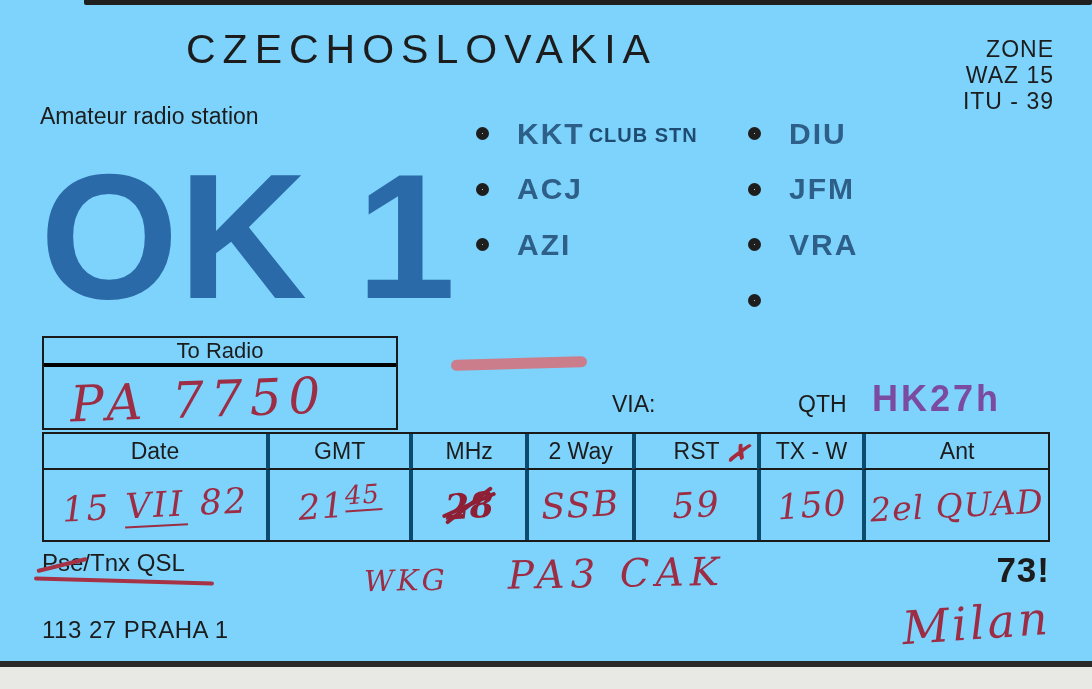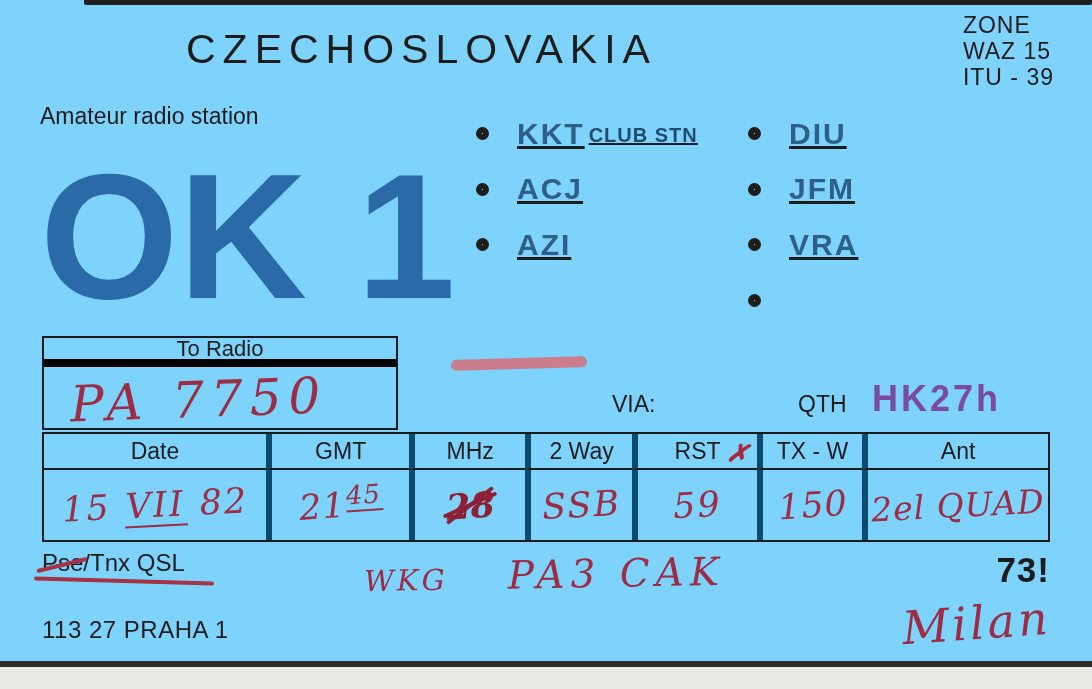--- a/index.html
+++ b/index.html
@@ -15,49 +15,49 @@
   *{margin:0;padding:0;box-sizing:border-box;}
   html,body{background:#e8e8e4;}
   .card{
     position:relative;width:1092px;height:667px;margin:0 auto;
     background:#7dd3fc;overflow:hidden;
     font-family:"Liberation Sans",sans-serif;color:var(--print-black);
   }
   .edge-top{position:absolute;top:0;left:84px;right:0;height:5px;background:#202020;border-radius:0 0 2px 2px;}
   .edge-bottom{position:absolute;bottom:0;left:0;right:0;height:6px;background:#2a2a28;}
   .title{position:absolute;left:186px;top:26px;font-size:41px;font-weight:normal;letter-spacing:7px;color:var(--print-black);white-space:nowrap;}
-  .zone{position:absolute;right:38px;top:12px;font-size:23px;line-height:26px;letter-spacing:1px;font-weight:normal;}
+  .zone{position:absolute;right:38px;top:36px;text-align:right;font-size:23px;line-height:26px;letter-spacing:1px;font-weight:normal;}
   .station-label{position:absolute;left:40px;top:103px;font-size:23px;}
   .callsign{position:absolute;left:40px;top:148px;font-size:178px;line-height:1;font-weight:bold;color:var(--callsign-blue);letter-spacing:0px;white-space:pre;}
   
   .suffix-col{position:absolute;display:flex;flex-direction:column;}
   .suffix-col.left{left:476px;top:106px;}
   .suffix-col.right{left:748px;top:106px;}
-  .suffix-row{display:flex;align-items:center;height:55.5px;text-decoration:underline;}
+  .suffix-row{display:flex;align-items:center;height:55.5px;}
   .circle{flex:0 0 auto;width:13px;height:13px;border:6px solid #1e1e1e;border-radius:50%;background:#fff;}
   .circle.selected{background:var(--marker-pink);box-shadow:inset 0 0 0 1.5px #f3e6e2;}
   .suffix-label{margin-left:28px;font-size:30px;font-weight:bold;letter-spacing:2px;color:var(--stamp-blue);white-space:nowrap;}
   .suffix-note{margin-left:4px;font-size:20px;font-weight:bold;letter-spacing:1px;color:var(--stamp-navy);position:relative;top:2px;white-space:nowrap;}
   .azi-underline{position:absolute;left:451px;top:358px;width:136px;height:11px;background:var(--marker-pink);border-radius:7px;transform:rotate(-1.6deg);opacity:.9;}
   
   .hand{font-family:"DejaVu Serif",serif;font-style:italic;color:var(--ink-red);}
   
   .to-radio{position:absolute;left:42px;top:336px;width:356px;height:94px;border:2.5px solid #1a1a1a;}
-  .to-radio-header{height:29px;border-bottom:8px solid #000000;display:flex;align-items:center;justify-content:center;font-size:22px;}
+  .to-radio-header{height:29px;border-bottom:4px solid #000000;display:flex;align-items:center;justify-content:center;font-size:22px;}
   .to-radio-value{position:absolute;left:26px;top:33px;font-size:50px;letter-spacing:7px;transform:rotate(-2deg);white-space:nowrap;}
   
   .via-label{position:absolute;left:612px;top:391px;font-size:23px;}
   .qth-label{position:absolute;left:798px;top:391px;font-size:23px;}
   .qth-value{position:absolute;left:872px;top:378px;font-size:36px;font-weight:bold;letter-spacing:3px;color:var(--stamp-purple);}
   
   .qso{position:absolute;left:42px;top:432px;width:1008px;height:110px;border:2.5px solid #1a1a1a;
        display:grid;grid-template-columns:22.1% 14.3% 11.5% 10.7% 12.4% 10.5% 18.5%;grid-template-rows:36px 1fr;}
   .qso .th{display:flex;align-items:center;justify-content:center;font-size:23px;border-bottom:2.5px solid #1a1a1a;position:relative;}
   .qso .td{display:flex;align-items:center;justify-content:center;font-size:35px;position:relative;}
-  .qso .th + .th,.qso .cb{border-left:6px solid #0c4a6e;}
+  .qso .th + .th,.qso .cb{border-left:4px solid #0c4a6e;}
   .rst-mark{position:absolute;color:#a62a3c;font-size:26px;font-weight:bold;right:8px;top:4px;transform:rotate(8deg);}
   .date-cell{transform:rotate(-3deg);letter-spacing:2px;white-space:pre;}
   .month-roman{border-bottom:2.5px solid currentColor;padding:0 2px;}
   .gmt-cell{transform:rotate(-4deg);letter-spacing:1px;}
   .gmt-min{font-size:.74em;position:relative;top:-12px;border-bottom:2.5px solid currentColor;padding:0 1px;}
   .mhz-cell{font-weight:bold;color:var(--ink-red-bold);transform:rotate(-4deg);}
   .strike1,.strike2{position:absolute;left:50%;top:50%;width:58px;height:4px;background:var(--ink-red-bold);border-radius:2px;}
   .strike1{transform:translate(-50%,-50%) rotate(-24deg);}
   .strike2{transform:translate(-50%,-40%) rotate(-38deg);}
   

